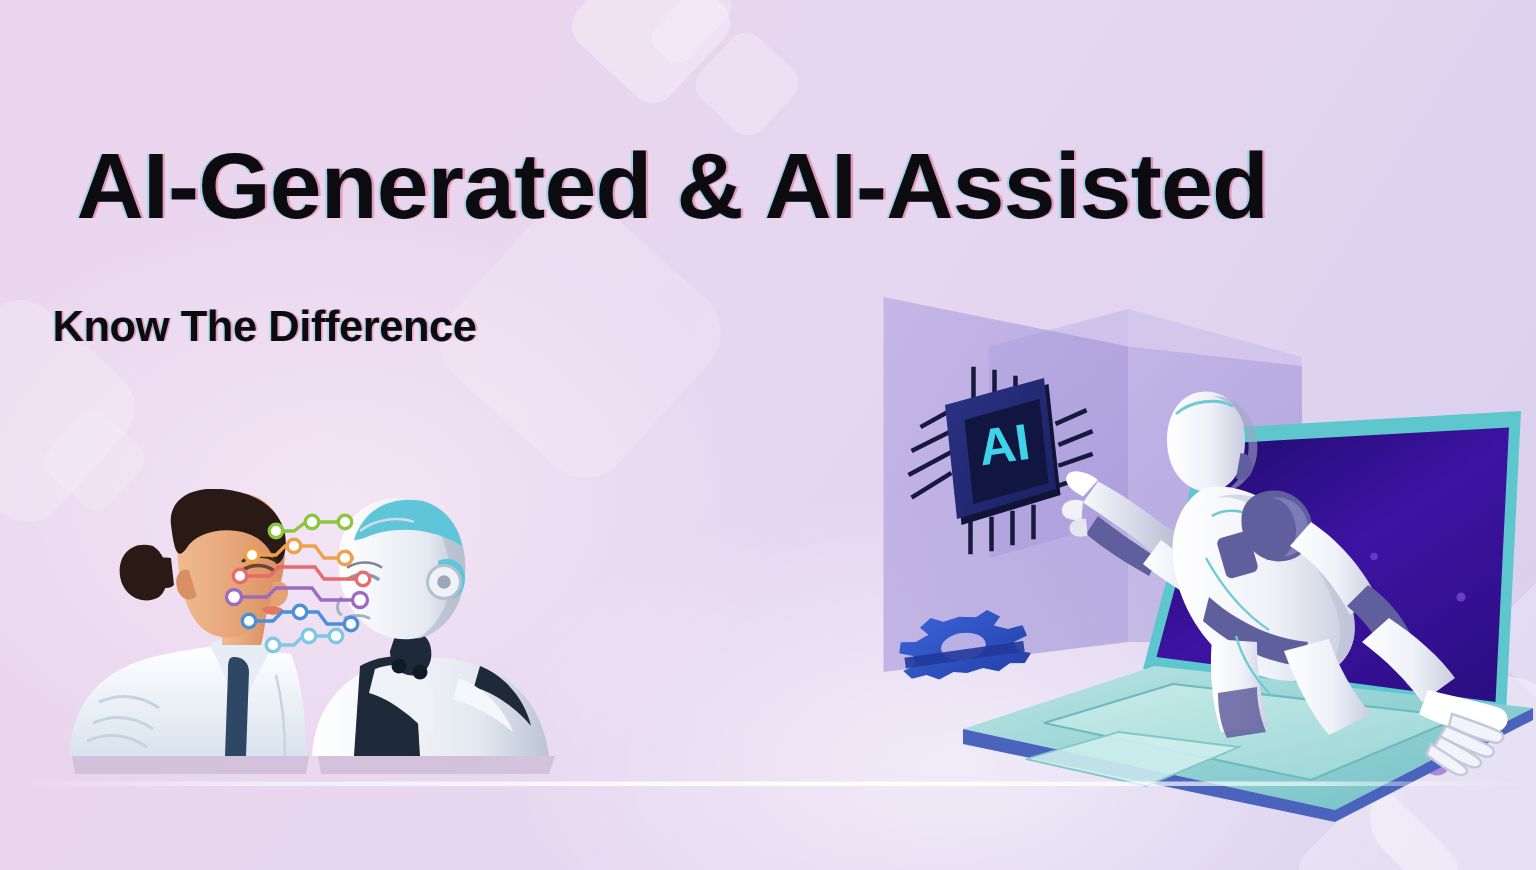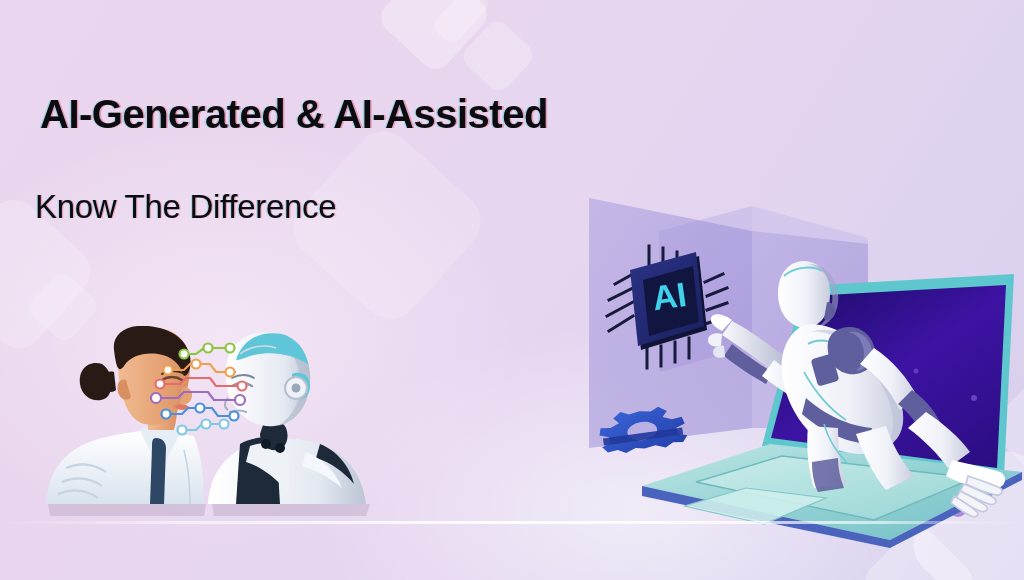--- a/index.html
+++ b/index.html
@@ -26,26 +26,26 @@
   .deco-mid{left:312px;top:150px;width:150px;height:150px;border-radius:30px;transform:rotate(42deg);background:rgba(255,255,255,.17);}
   .deco-br-a{left:932px;top:470px;width:150px;height:150px;border-radius:30px;transform:rotate(45deg);background:rgba(255,255,255,.36);}
   .deco-br-b{left:876px;top:538px;width:86px;height:86px;border-radius:18px;transform:rotate(45deg);background:rgba(255,255,255,.30);}
   .deco-br-c{left:1000px;top:392px;width:70px;height:70px;border-radius:16px;transform:rotate(45deg);background:rgba(255,255,255,.24);}
   .deco-line{position:absolute;left:0;top:521px;width:1024px;height:3px;
     background:linear-gradient(90deg,rgba(255,255,255,0) 0%,rgba(255,255,255,.55) 18%,rgba(255,255,255,.95) 52%,rgba(255,255,255,.6) 86%,rgba(255,255,255,0) 100%);}
 
   
   .text-block{position:absolute;left:35px;top:78px;width:900px;}
   .headline{
-    margin:5px;font-size:40px;line-height:62px;font-weight:bold;color:#0c0c10;
+    margin:16px;font-size:62px;line-height:62px;font-weight:bold;color:#0c0c10;
     letter-spacing:-0.5px;
     text-shadow:1.6px 0 0 rgba(220,20,60,.30), -1.4px 0 0 rgba(0,200,210,.28);
   }
   .subhead{
-    margin:43px 0 0 0;font-size:33px;line-height:38px;font-weight:normal;color:#0c0c10;
+    margin:43px 0 0 0;font-size:29px;line-height:38px;font-weight:bold;color:#0c0c10;
     letter-spacing:-0.3px;
     text-shadow:1.2px 0 0 rgba(220,20,60,.28), -1.1px 0 0 rgba(0,200,210,.26);
   }
 
   
   #art-right{position:absolute;left:556px;top:176px;width:468px;height:372px;}
   #art-right svg{display:block;}
   #art-left{position:absolute;left:44px;top:326px;width:330px;height:200px;}
   #art-left svg{display:block;}
 </style>

